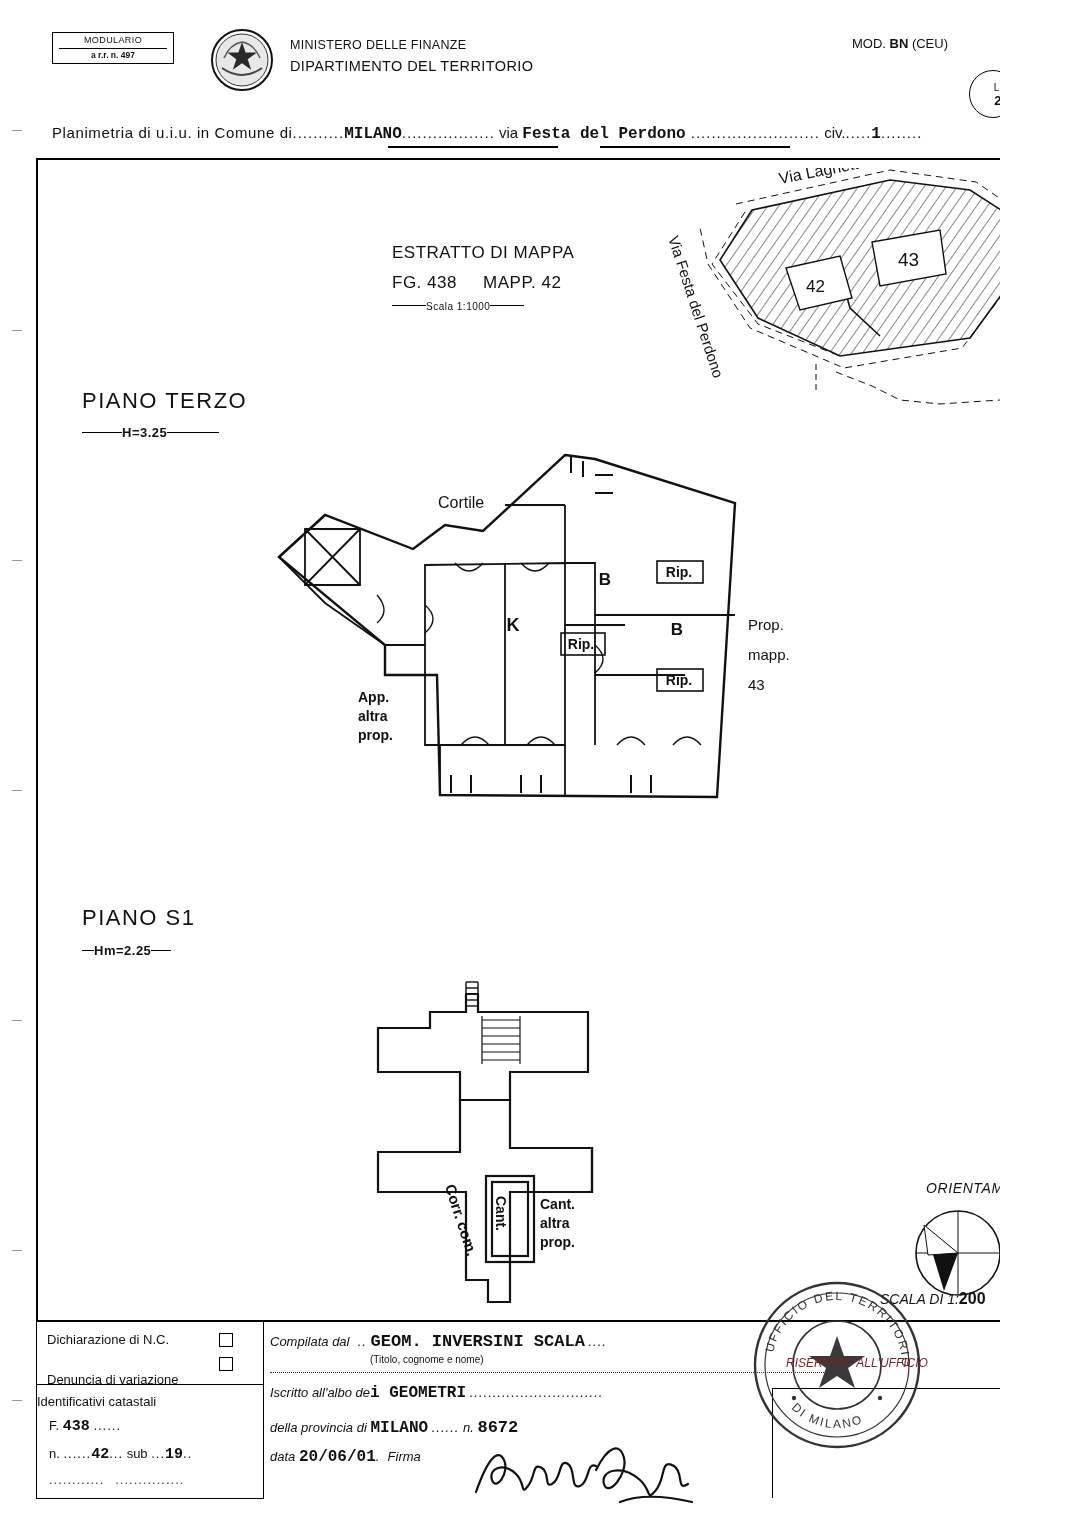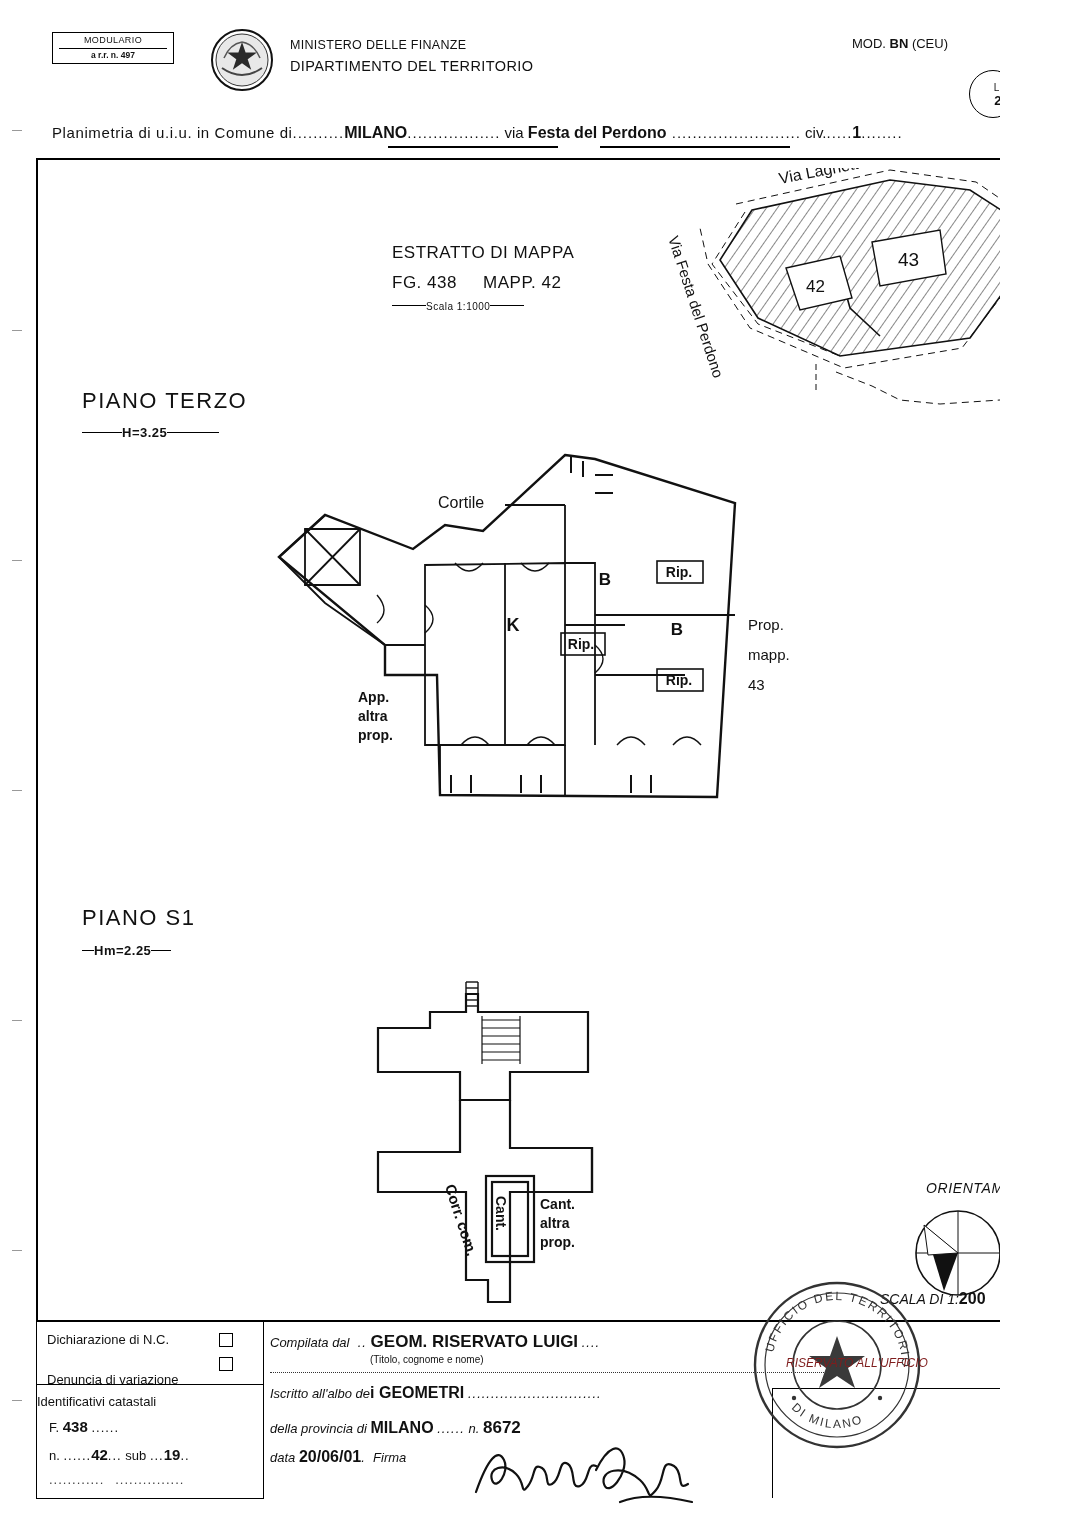--- a/index.html
+++ b/index.html
@@ -54,21 +54,21 @@
   .lire-circle .v { font-weight: bold; font-size: 13px; }
 
   .plan-line {
     left: 52px; top: 124px; width: 990px;
     font-size: 15px;
     white-space: nowrap;
   }
   .plan-line .lbl { letter-spacing: .6px; }
   .dots { letter-spacing: 1px; }
   .hand {
-    font-family: Liberation Sans, sans-serif;
+    font-family: Liberation Mono, monospace;
     font-weight: bold;
     font-size: 16px;
   }
 
   
   .frame {
     left: 36px; top: 158px; width: 1020px; height: 1160px;
     border: 2px solid #000;
   }
 
@@ -393,21 +393,21 @@
     </div>
     <div class="abs" style="left:12px;top:150px;font-size:13px;color:#444">
       <span class="dots">............</span> &nbsp; <span class="dots">...............</span>
     </div>
   </div>
 
   <div class="abs bottom-mid">
     <div class="abs bm-line" style="left:8px;top:10px;white-space:nowrap">
       <span>Compilata dal</span>
       <span class="dots">&nbsp;..</span>
-      <span class="hand" style="font-style:normal;font-size:17px">GEOM. RISERVATO LUIGI</span>
+      <span class="hand" style="font-style:normal;font-size:17px">GEOM. INVERSINI SCALA</span>
       <span class="dots">....</span>
     </div>
     <div class="abs" style="left:108px;top:32px;font-size:10px">(Titolo, cognome e nome)</div>
     <div class="abs" style="left:8px;top:50px;width:560px;border-bottom:1px dotted #333"></div>
 
     <div class="abs bm-line" style="left:8px;top:62px;white-space:nowrap">
       <span>Iscritto all'albo de</span><span class="hand" style="font-style:normal;font-size:16px">i GEOMETRI</span>
       <span class="dots">.............................</span>
     </div>
 

